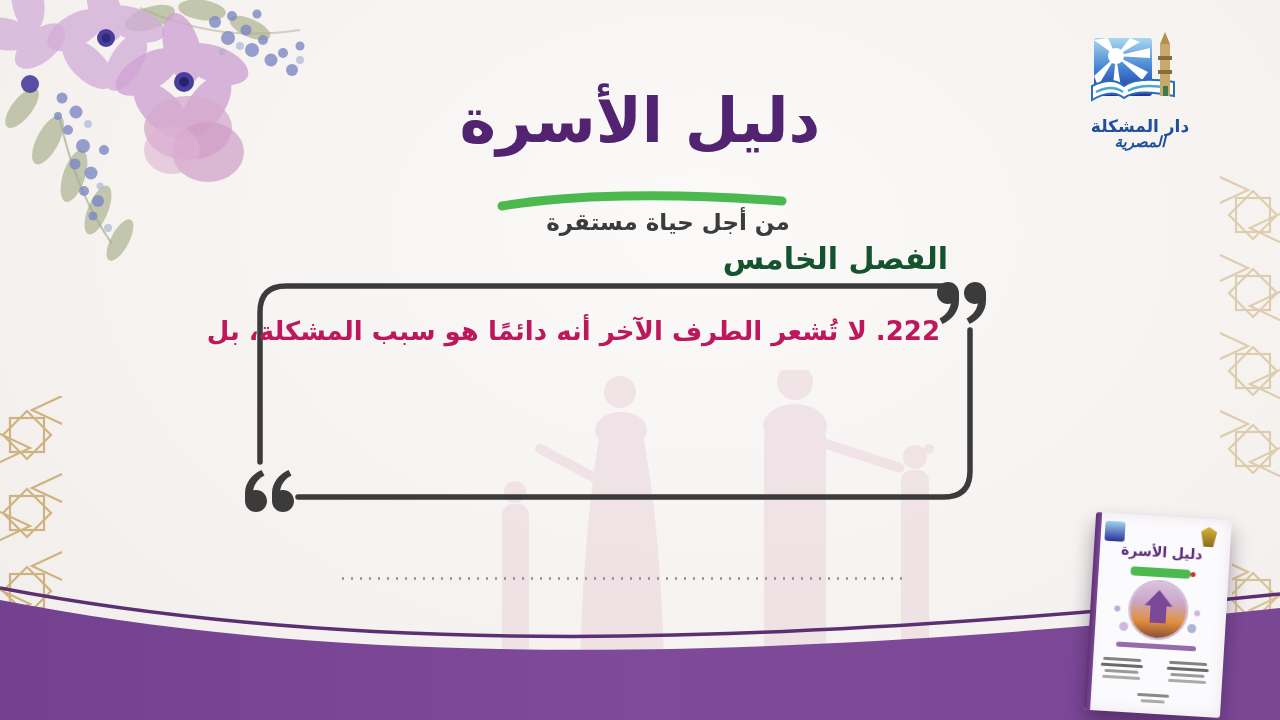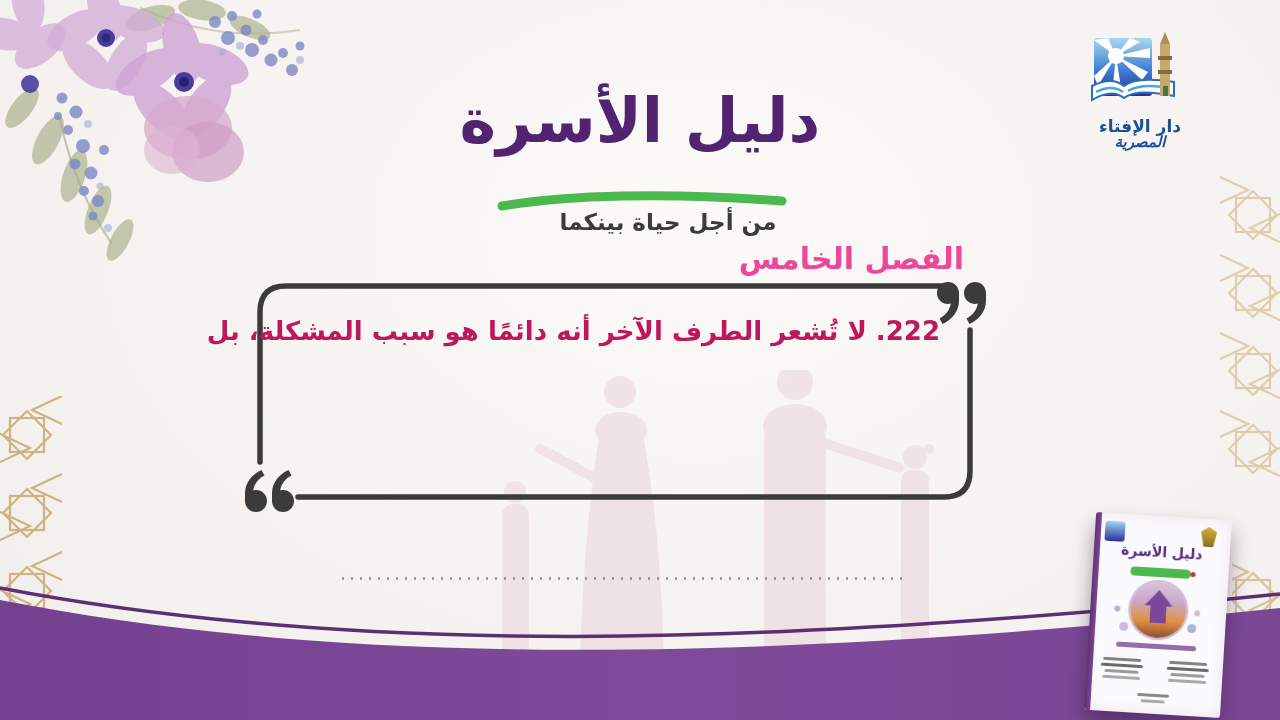--- a/index.html
+++ b/index.html
@@ -13,22 +13,22 @@
   .main-title{
     left:330px;top:74px;width:620px;text-align:center;
     font-size:62px;font-weight:bold;color:#512371;direction:rtl;line-height:1.5;
     text-shadow:0 1px 0 rgba(255,255,255,.6);
   }
   .subtitle{
     left:508px;top:209px;width:320px;text-align:center;direction:rtl;
     font-size:23px;font-weight:bold;color:#3b3b3b;
   }
   .chapter-heading{
-    left:576px;top:241px;width:388px;text-align:right;direction:rtl;
-    font-size:30px;font-weight:bold;color:#ec4899;
+    left:560px;top:241px;width:388px;text-align:right;direction:rtl;
+    font-size:30px;font-weight:bold;color:#14532d;
   }
   
   .quote-text{
     left:292px;top:303px;width:648px;direction:rtl;text-align:right;
     font-size:26px;font-weight:bold;color:#be185d;
   }
   .quote-text .qline{height:57px;line-height:57px;white-space:nowrap;}
   .quote-text .qline:nth-child(1),.quote-text .qline:nth-child(2){
     display:flex;justify-content:space-between;flex-direction:row;
   }
@@ -239,32 +239,32 @@
 
     <g>
       <rect x="82" y="14" width="10" height="52" fill="#c9a86b"></rect>
       <rect x="80" y="26" width="14" height="4" fill="#8a6b3f"></rect>
       <rect x="80" y="40" width="14" height="4" fill="#8a6b3f"></rect>
       <polygon points="87,2 82,14 92,14" fill="#b28e4f"></polygon>
       <rect x="85" y="56" width="5" height="10" fill="#3f7a4a"></rect>
     </g>
   </svg>
   <div class="logo-text">
-    <div class="l1">دار الإفتاء</div>
+    <div class="l1">دار المشكلة</div>
     <div class="l2">المصرية</div>
   </div>
 </div>
 
 <div class="abs main-title">دليل الأسرة</div>
 
 <svg class="abs" style="left:496px;top:189px;" width="292" height="24" viewBox="0 0 292 24">
   <path d="M6 17 C 70 6 170 3 286 12" fill="none" stroke="#4cb94f" stroke-width="9" stroke-linecap="round"></path>
 </svg>
 
-<div class="abs subtitle">من أجل حياة بينكما</div>
+<div class="abs subtitle">من أجل حياة مستقرة</div>
 
 <div class="abs chapter-heading">الفصل الخامس</div>
 
 <svg class="abs" style="left:230px;top:258px;" width="790" height="280" viewBox="0 0 790 280">
   <defs>
     <path id="comma" d="M11 0 C4.9 0 0 4.9 0 11 C0 17.1 4.9 22 11 22 C12 22 13 21.9 13.9 21.6 C12.5 28.5 8.5 33.5 2.5 36.5 L5.5 42 C15 37.5 22 29.5 22 18.5 L22 11 C22 4.9 17.1 0 11 0 Z"></path>
     <g id="dq">
         <use href="#comma"></use>
         <use href="#comma" x="27"></use>
       </g>

